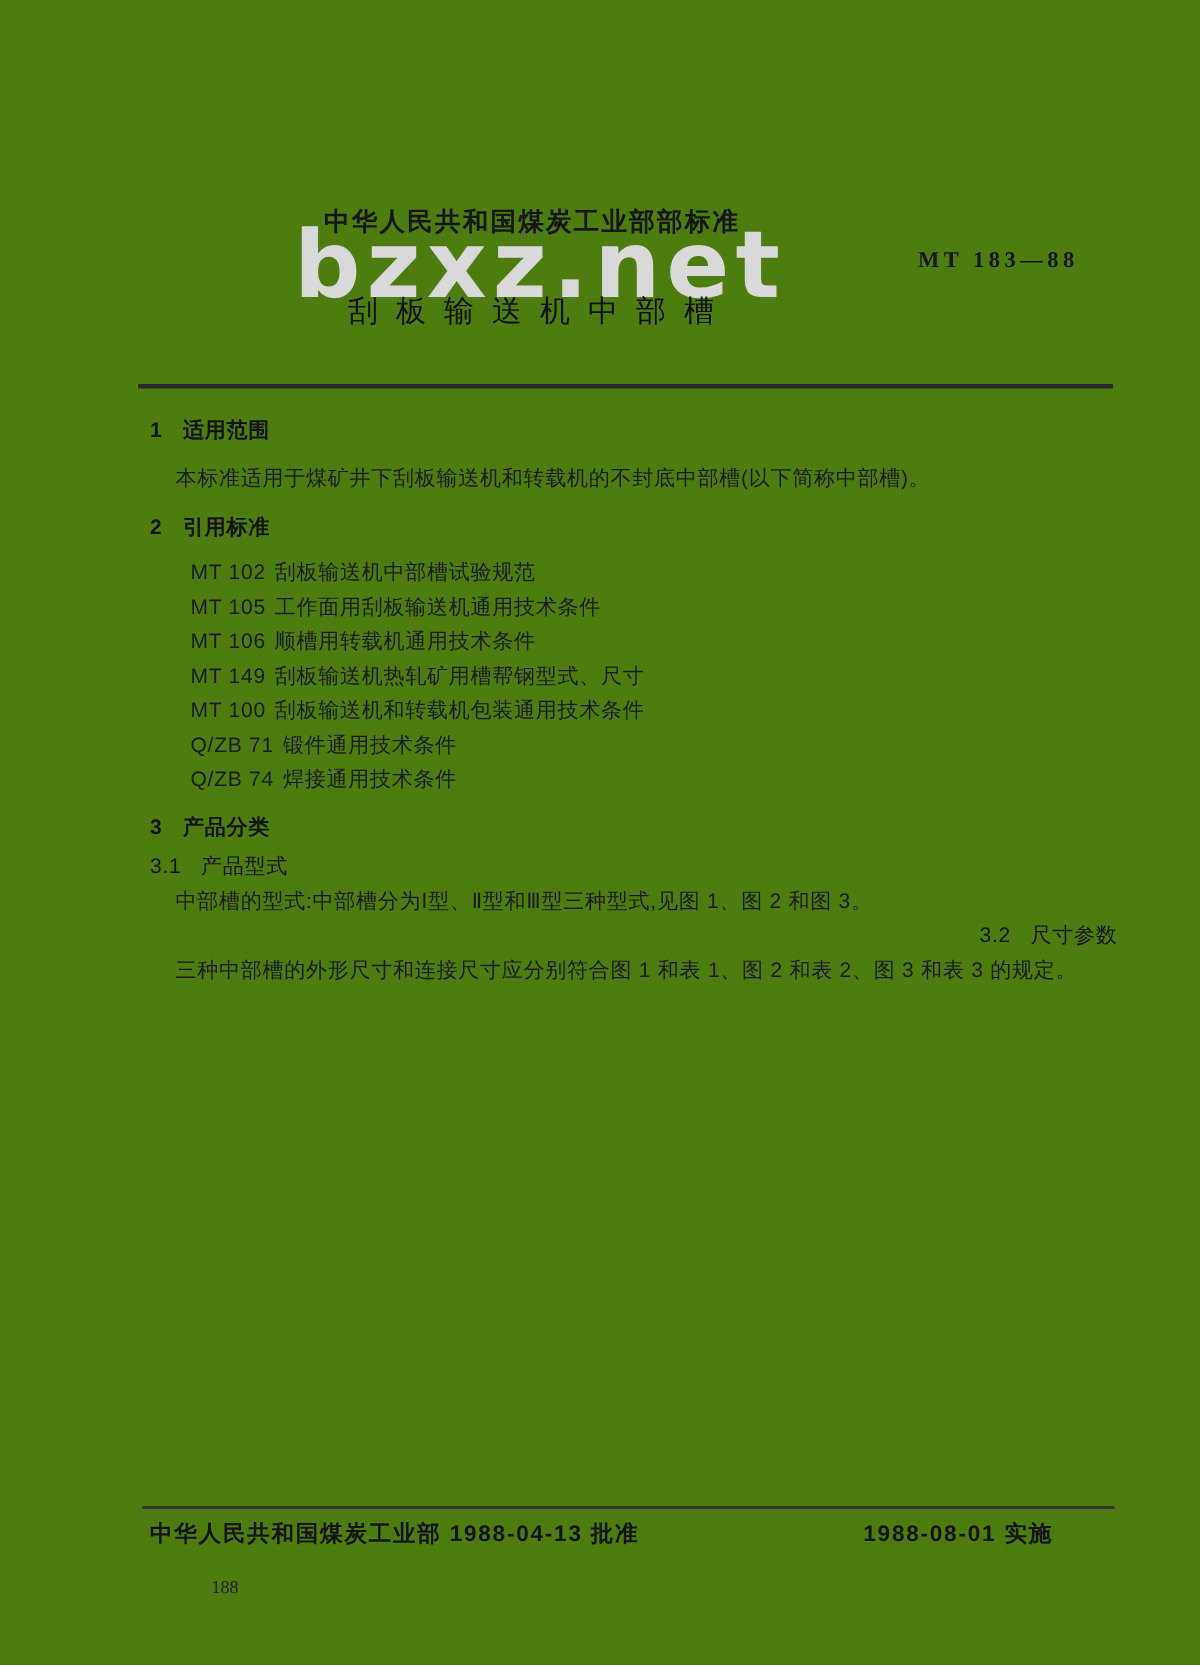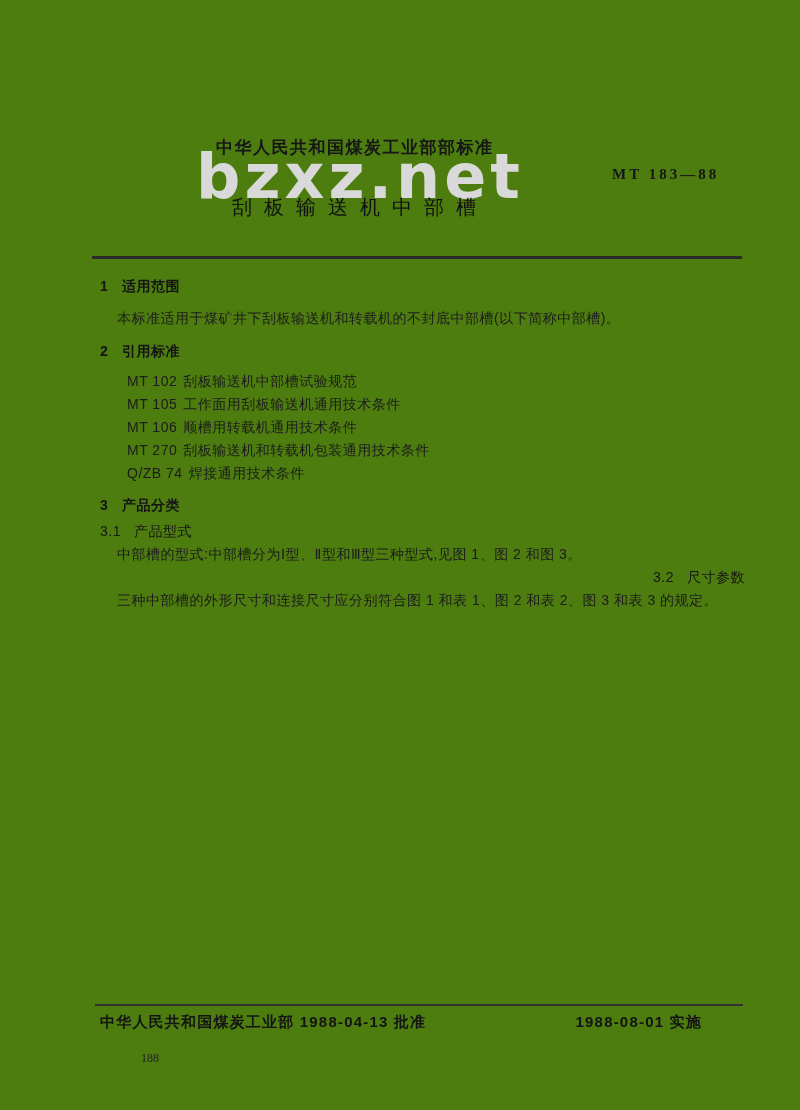--- a/index.html
+++ b/index.html
@@ -167,22 +167,30 @@
       </div>
       <div class="ref-row">
         <span class="ref-code">MT 105</span>
         <span>工作面用刮板输送机通用技术条件</span>
       </div>
       <div class="ref-row">
         <span class="ref-code">MT 106</span>
         <span>顺槽用转载机通用技术条件</span>
       </div>
       <div class="ref-row">
-        <span class="ref-code">MT 270</span>
+        <span class="ref-code">MT 149</span>
+        <span>刮板输送机热轧矿用槽帮钢型式、尺寸</span>
+      </div>
+      <div class="ref-row">
+        <span class="ref-code">MT 100</span>
         <span>刮板输送机和转载机包装通用技术条件</span>
+      </div>
+      <div class="ref-row">
+        <span class="ref-code">Q/ZB 71</span>
+        <span>锻件通用技术条件</span>
       </div>
       <div class="ref-row">
         <span class="ref-code">Q/ZB 74</span>
         <span>焊接通用技术条件</span>
       </div>
     </div>
 
     <div class="sec-heading mt3">
       <span class="sec-num">3</span>
       <span>产品分类</span>

